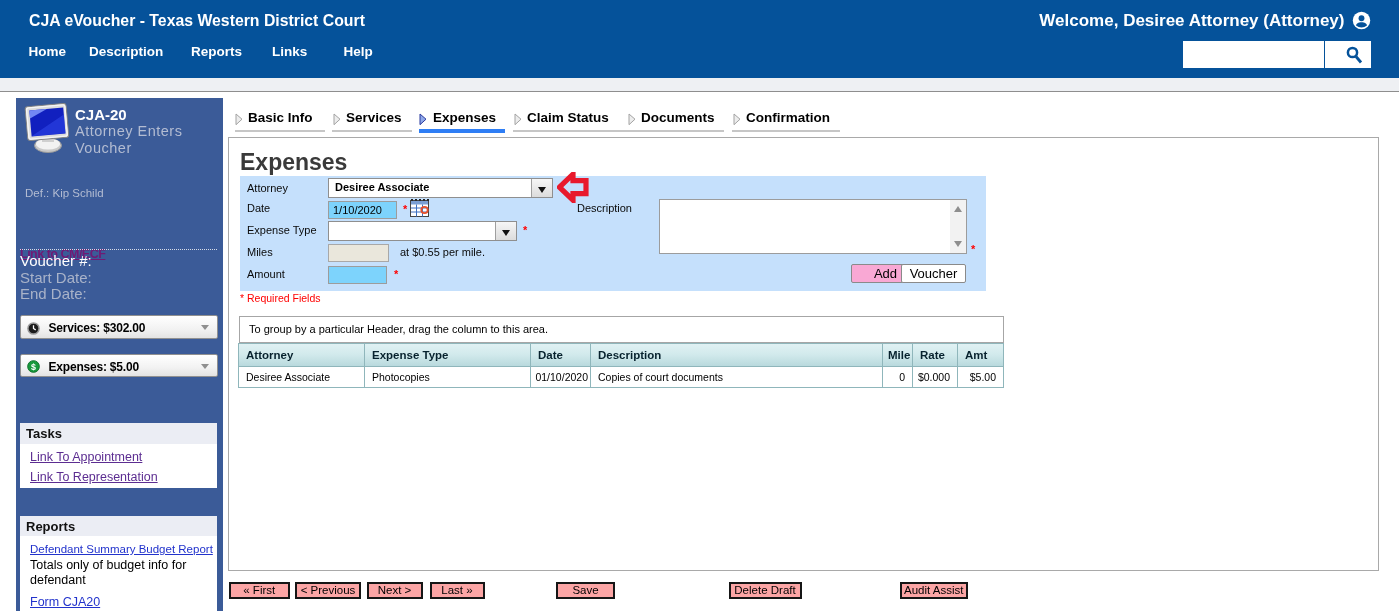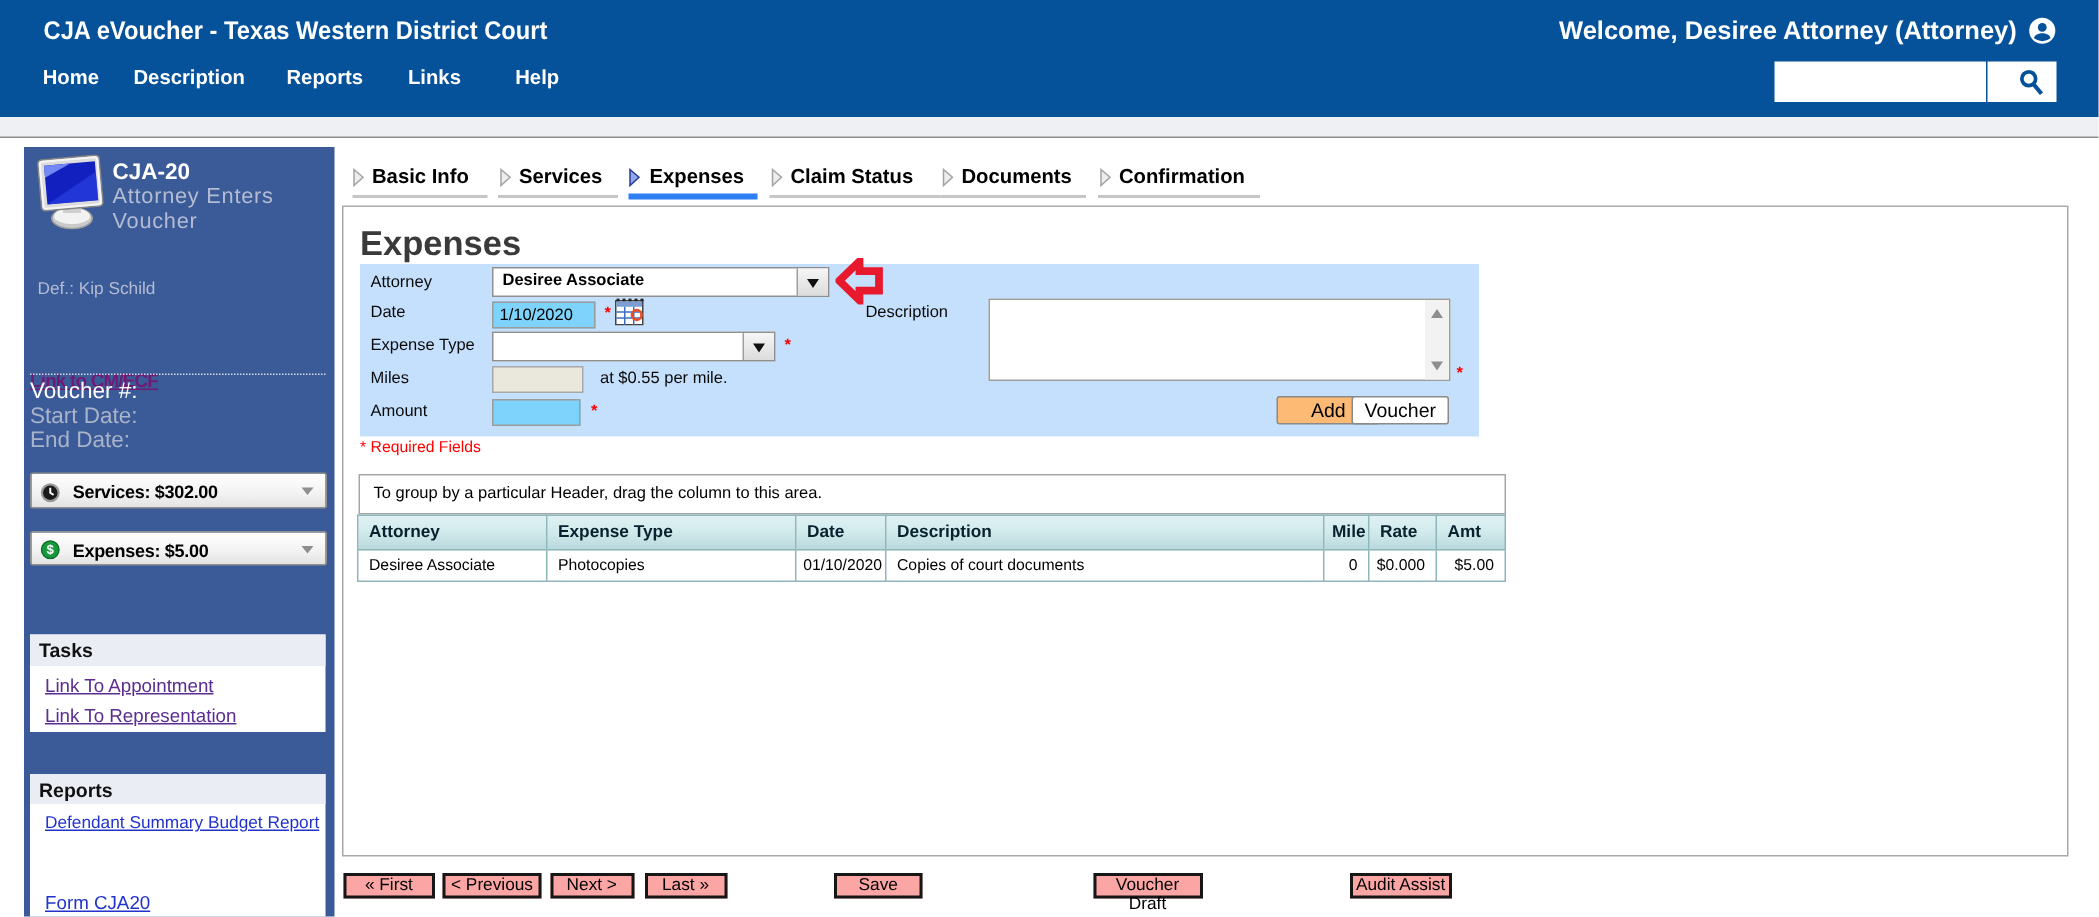--- a/index.html
+++ b/index.html
@@ -101,20 +101,21 @@
 
 <div class="abs" style="left:20px; top:423px; width:197px; height:65px; background:#fff;">
   <div style="height:21px; background:#ebedf4; font-size:13px; font-weight:bold; color:#111; padding:3px 0 0 6px;">Tasks</div>
   <div style="position:absolute; left:10px; top:27px; font-size:12.5px; color:#5c2d91; text-decoration:underline;">Link To Appointment</div>
   <div style="position:absolute; left:10px; top:47px; font-size:12.5px; color:#5c2d91; text-decoration:underline;">Link To Representation</div>
 </div>
 
 <div class="abs" style="left:20px; top:516px; width:197px; height:95px; background:#fff;">
   <div style="height:20px; background:#ebedf4; font-size:13px; font-weight:bold; color:#111; padding:3px 0 0 6px;">Reports</div>
   <div style="position:absolute; left:10px; top:27px; font-size:11.5px; color:#2233cc; text-decoration:underline; white-space:nowrap;">Defendant Summary Budget Report</div>
+  <div style="position:absolute; left:10px; top:42px; width:170px; font-size:12.5px; color:#000; line-height:15px;">Totals only of budget info for defendant</div>
   <div style="position:absolute; left:10px; top:79px; font-size:12.5px; color:#2233cc; text-decoration:underline;">Form CJA20</div>
 </div>
 
 <span class="tri" style="left:235px"><svg width="8" height="13" viewBox="0 0 8 13">
       <path d="M1 1 L7 6.2 L1 11.7 Z" fill="#ededed" stroke="#a3a3a3"></path>
     </svg></span>
 <div class="tab" style="left:248px">Basic Info</div>
 <div class="tabline" style="left:235px; width:90px"></div>
 <span class="tri" style="left:333px"><svg width="8" height="13" viewBox="0 0 8 13">
       <path d="M1 1 L7 6.2 L1 11.7 Z" fill="#ededed" stroke="#a3a3a3"></path>
@@ -185,21 +186,21 @@
 <div class="flab red" style="left:394px; top:268px; font-weight:bold;">*</div>
 
 <div class="flab" style="left:565px; top:202px; width:67px; text-align:right;">Description</div>
 <div class="abs" style="left:659px; top:199px; width:308px; height:55px; background:#fff; border:1px solid #9c9c9c;">
   <div style="position:absolute; right:0; top:0; width:16px; height:53px; background:#f2f2f2;">
     <span style="position:absolute; top:6px; left:4px; width:0; height:0; border-left:4.5px solid transparent; border-right:4.5px solid transparent; border-bottom:6px solid #8e8e8e;"></span>
     <span style="position:absolute; bottom:6px; left:4px; width:0; height:0; border-left:4.5px solid transparent; border-right:4.5px solid transparent; border-top:6px solid #8e8e8e;"></span>
   </div>
 </div>
 <div class="flab red" style="left:971px; top:243px; font-weight:bold;">*</div>
-<div class="abs" style="left:851px; top:264px; width:69px; height:19px; background:#fdba74; border:1px solid #8a8a8a; border-radius:2px; text-align:center; font-size:13px; line-height:17px;">Add</div>
+<div class="abs" style="left:851px; top:264px; width:69px; height:19px; background:#f9a8d4; border:1px solid #8a8a8a; border-radius:2px; text-align:center; font-size:13px; line-height:17px;">Add</div>
 <div class="abs" style="left:901px; top:264px; width:65px; height:19px; background:#fff; border:1px solid #8a8a8a; border-radius:2px; text-align:center; font-size:13px; line-height:17px;">Voucher</div>
 
 <div class="abs red" style="left:240px; top:292px; font-size:10.5px;">* Required Fields</div>
 
 <div class="abs" style="left:239px; top:316px; width:765px; height:27px; background:#fff; border:1px solid #a6a6a6; font-size:11px; line-height:25px; padding-left:9px;">To group by a particular Header, drag the column to this area.</div>
 
 <table style="position:absolute; left:238px; top:343px; border-collapse:collapse; table-layout:fixed; width:765px;">
   <tbody>
       <tr style="height:23px; background:linear-gradient(#e0f1f3,#d2eaec 45%,#b7d8dc); font-size:11.5px; color:#07222e;">
     <th style="width:126px; border:1px solid #8fb6bb; text-align:left; padding-left:7px;">Attorney</th>
@@ -220,14 +221,14 @@
     <td style="border:1px solid #8fb6bb; text-align:right; padding-right:7px;">$5.00</td>
   </tr>
 </tbody>
   </table>
 
 <div class="bbtn" style="left:228.5px; width:61.5px">« First</div>
 <div class="bbtn" style="left:295px; width:66px">&lt; Previous</div>
 <div class="bbtn" style="left:366.5px; width:56px">Next &gt;</div>
 <div class="bbtn" style="left:429.5px; width:55px">Last »</div>
 <div class="bbtn" style="left:556px; width:59px">Save</div>
-<div class="bbtn" style="left:728.5px; width:73px">Voucher Draft</div>
+<div class="bbtn" style="left:728.5px; width:73px">Delete Draft</div>
 <div class="bbtn" style="left:899.5px; width:68.5px">Audit Assist</div>
 
 </body></html>

